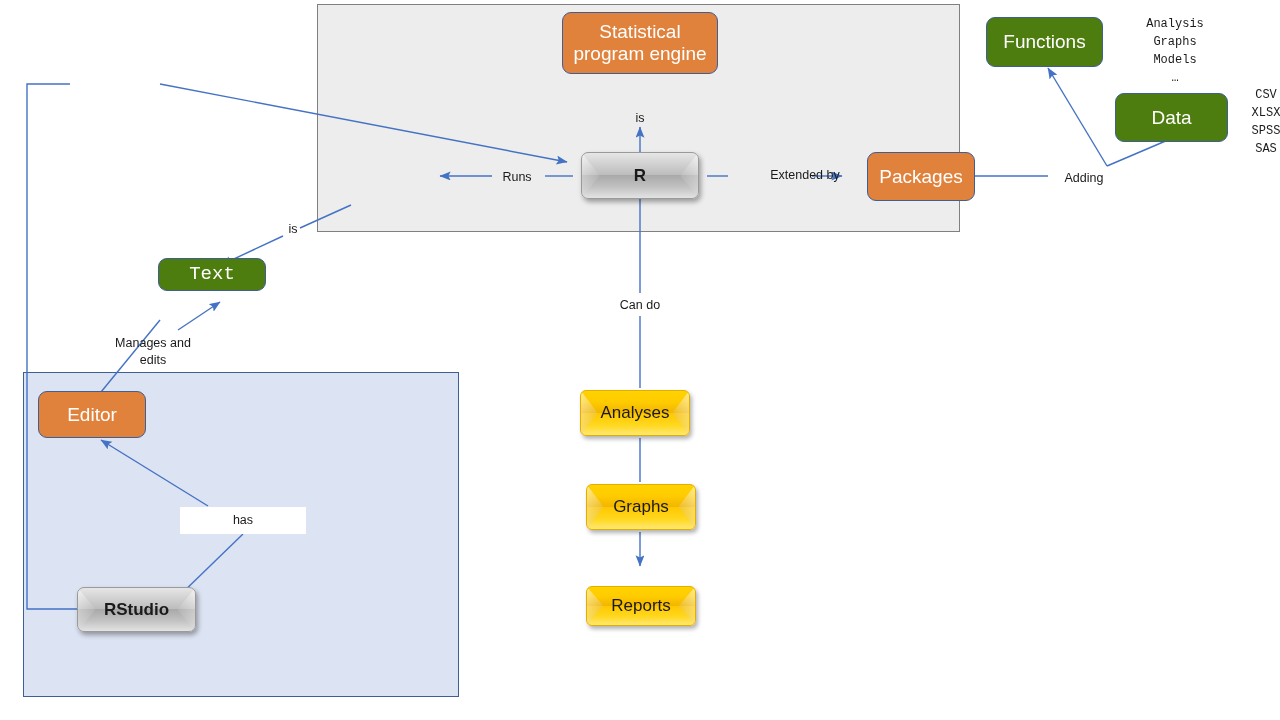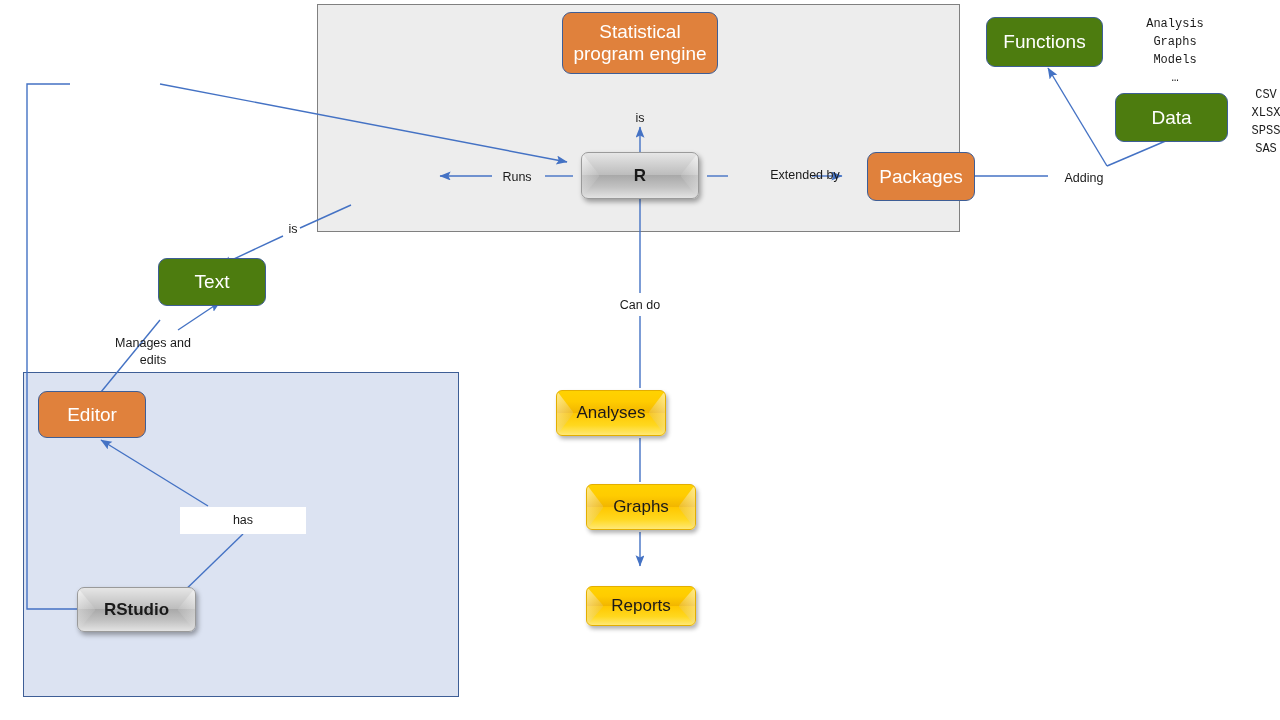--- a/index.html
+++ b/index.html
@@ -228,33 +228,33 @@
   </div>
 
   <div class="node blue" style="left:986px; top:17px; width:117px; height:50px;">
     <span class="nlabel">Functions</span>
   </div>
 
   <div class="node blue" style="left:1115px; top:93px; width:113px; height:49px;">
     <span class="nlabel">Data</span>
   </div>
 
-  <div class="node blue" style="left:158px; top:258px; width:108px; height:48px;">
+  <div class="node blue" style="left:158px; top:258px; width:108px; height:33px;font-family:Liberation Mono, monospace;">
     <span class="nlabel">Text</span>
   </div>
 
   <div class="node orange" style="left:38px; top:391px; width:108px; height:47px;">
     <span class="nlabel">Editor</span>
   </div>
 
   <div class="node gray3d" style="left:77px; top:587px; width:119px; height:45px;">
     <span class="nlabel">RStudio</span>
   </div>
 
-  <div class="node yellow3d" style="left:556px; top:390px; width:110px; height:46px;">
+  <div class="node yellow3d" style="left:580px; top:390px; width:110px; height:46px;">
     <span class="nlabel">Analyses</span>
   </div>
 
   <div class="node yellow3d" style="left:586px; top:484px; width:110px; height:46px;">
     <span class="nlabel">Graphs</span>
   </div>
 
   <div class="node yellow3d" style="left:586px; top:567px; width:110px; height:40px;margin-top:19px;">
     <span class="nlabel">Reports</span>
   </div>

